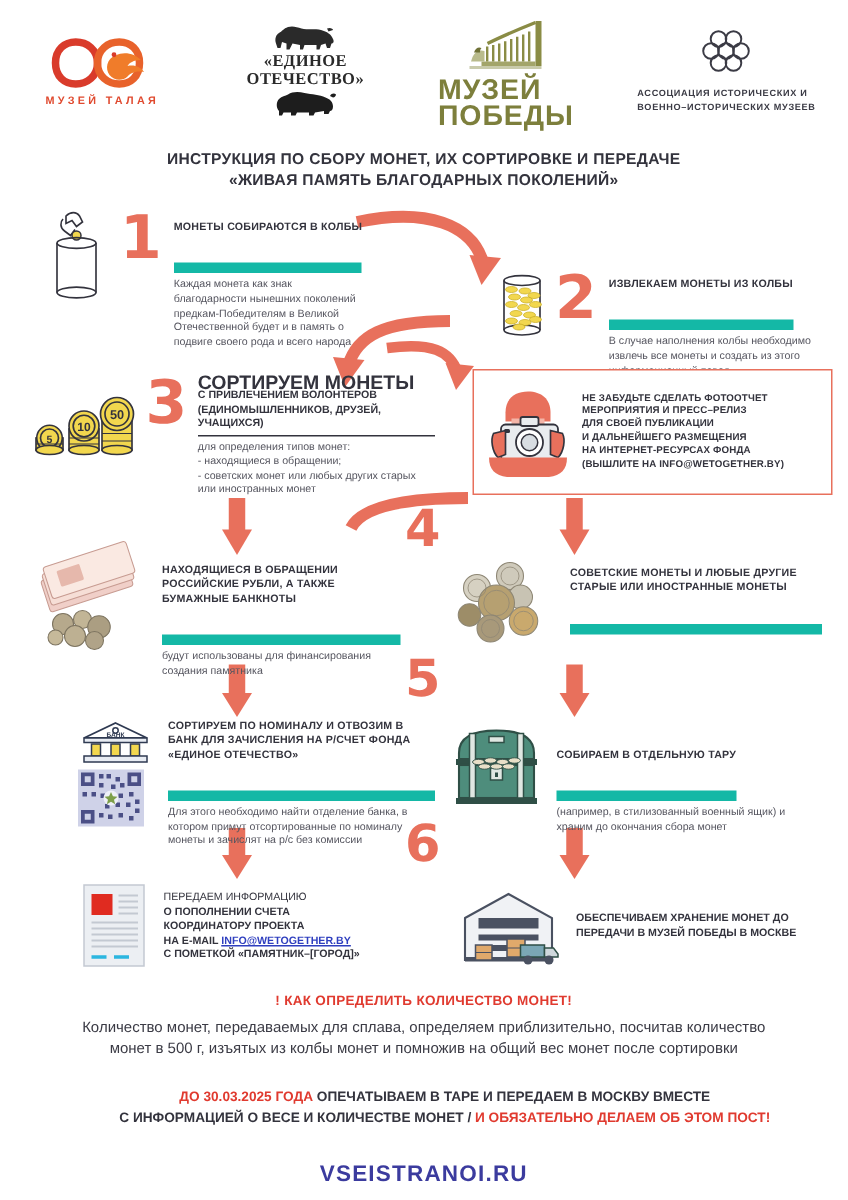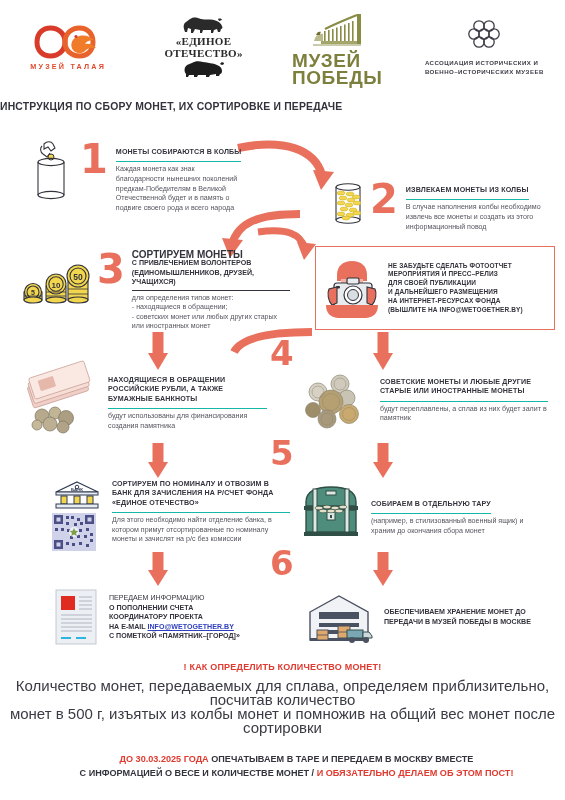--- a/index.html
+++ b/index.html
@@ -39,36 +39,36 @@
 
   .assoc-wrap { display:flex; align-items:center; gap:6px; }
   .assoc-text {
     font-size:6.1px; line-height:9px; color:#3b3b45; letter-spacing:.45px;
     font-weight:600;
   }
 
   
   .title {
     position:absolute; top:100px; left:0; width:565px;
-    text-align:left;
+    text-align:center;
     font-size:10.4px; font-weight:700; line-height:14px;
     color:#33333d; letter-spacing:.2px;
   }
 
   
   .step { position:absolute; display:flex; align-items:flex-start; }
   .step-num {
     font-size:40px; font-weight:800; color:#E8705C; line-height:34px;
     font-family:"DejaVu Sans", sans-serif;
   }
   .step-txt { }
   .step-head {
     font-size:7.1px; font-weight:700; color:#33333d;
     line-height:9.4px; letter-spacing:.15px;
-    border-bottom:1px solid #14b8a6; padding-bottom:4px; display:inline-block;
+    border-bottom:7px solid #14b8a6; padding-bottom:19px; display:inline-block;
   }
   .step-body {
     font-size:7.1px; color:#55555f; line-height:9.6px; margin-top:3px;
   }
 
   .big-num {
     position:absolute; font-size:34px; font-weight:800; color:#E8705C;
     font-family:"DejaVu Sans", sans-serif; line-height:30px;
   }
 
@@ -79,21 +79,21 @@
   }
   .photo-txt {
     font-size:6.5px; font-weight:700; color:#33333d; line-height:8.8px;
     letter-spacing:.1px;
   }
 
   
   .bottom { position:absolute; left:0; width:565px; text-align:center; }
   .b-red { color:#E03A2F; font-weight:700; }
   .b-title { font-size:9px; font-weight:700; color:#E03A2F; letter-spacing:.2px; }
-  .b-para { font-size:15px; color:#3b3b45; line-height:14px; }
+  .b-para { font-size:10px; color:#3b3b45; line-height:14px; }
   .b-final { font-size:9.1px; font-weight:700; color:#33333d; line-height:13.5px;padding-left:28px; }
   .site {
     font-size:15px; font-weight:800; color:#3b3b9e; letter-spacing:.8px;
   }
 
   .mail-link { color:#2f3fbf; text-decoration:underline; font-weight:700; }
 
   svg { display:block; overflow:visible; }
   .arrow-layer { position:absolute; top:0; left:0; width:565px; height:800px; pointer-events:none; }
 </style>
@@ -167,20 +167,21 @@
       </svg>
       <div>
         <div class="assoc-text">АССОЦИАЦИЯ ИСТОРИЧЕСКИХ И</div>
         <div class="assoc-text">ВОЕННО–ИСТОРИЧЕСКИХ МУЗЕЕВ</div>
       </div>
     </div>
   </div>
 
   <div class="title">
     <div>ИНСТРУКЦИЯ ПО СБОРУ МОНЕТ, ИХ СОРТИРОВКЕ И ПЕРЕДАЧЕ</div>
+    <div>«ЖИВАЯ ПАМЯТЬ БЛАГОДАРНЫХ ПОКОЛЕНИЙ»</div>
   </div>
 
   <svg class="arrow-layer">
     <defs>
       <marker id="ah" markerWidth="7" markerHeight="7" refX="3" refY="3.5" orient="auto">
         <path d="M0,0 L7,3.5 L0,7 z" fill="#E8705C"></path>
       </marker>
     </defs>
 
     <path d="M238,148 C285,138 315,150 322,175" stroke="#E8705C" stroke-width="8" fill="none"></path>
@@ -274,21 +275,21 @@
         <ellipse cx="58" cy="38" rx="10" ry="3" fill="#F2D74E"></ellipse>
         <ellipse cx="36" cy="38" rx="10" ry="3" fill="#F2D74E"></ellipse>
         <ellipse cx="13" cy="38" rx="9" ry="3" fill="#F2D74E"></ellipse>
       </g>
       <text x="58" y="17.5" font-size="8.5" font-weight="700" fill="#33333d" text-anchor="middle" font-family="Liberation Sans, sans-serif">50</text>
       <text x="36" y="25.5" font-size="8" font-weight="700" fill="#33333d" text-anchor="middle" font-family="Liberation Sans, sans-serif">10</text>
       <text x="13" y="33" font-size="7" font-weight="700" fill="#33333d" text-anchor="middle" font-family="Liberation Sans, sans-serif">5</text>
     </svg>
     <div class="step-num" style="margin:2px 7px 0 3px;">3</div>
     <div class="step-txt" style="width:180px;">
-      <div style="font-size:10px; font-weight:700; color:#33333d; line-height:9.4px;">СОРТИРУЕМ МОНЕТЫ</div>
+      <div style="font-size:13px; font-weight:700; color:#33333d; line-height:9.4px;">СОРТИРУЕМ МОНЕТЫ</div>
       <div style="font-size:7.1px; font-weight:700; color:#33333d; line-height:9.4px;">С ПРИВЛЕЧЕНИЕМ ВОЛОНТЕРОВ</div>
       <div style="font-size:7.1px; font-weight:700; color:#33333d; line-height:9.4px; border-bottom:1px solid #33333d; padding-bottom:2px; display:inline-block;">(ЕДИНОМЫШЛЕННИКОВ, ДРУЗЕЙ, УЧАЩИХСЯ)</div>
       <div class="step-body" style="white-space:pre-line;">для определения типов монет:
 - находящиеся в обращении;
 - советских монет или любых других старых или иностранных монет</div>
     </div>
   </div>
 
   <div class="photo-box" style="top:246px; left:315px; width:240px; height:84px;">
     <svg width="58" height="62" viewBox="0 0 58 62" style="flex:none;">
@@ -354,21 +355,20 @@
       <g fill="none" stroke="#8d8674" stroke-width=".5">
         <circle cx="40" cy="10" r="6"></circle>
           <circle cx="18" cy="18" r="6"></circle>
         <circle cx="31" cy="28" r="8.5"></circle>
           <circle cx="49" cy="40" r="6.5"></circle>
         <circle cx="27" cy="45" r="6"></circle>
       </g>
     </svg>
     <div class="step-txt" style="width:168px; margin-left:8px; margin-top:6px;">
       <div class="step-head">СОВЕТСКИЕ МОНЕТЫ И ЛЮБЫЕ ДРУГИЕ СТАРЫЕ ИЛИ ИНОСТРАННЫЕ МОНЕТЫ</div>
-      <div class="step-body">будут переплавлены, а сплав из них будет залит в памятник</div>
     </div>
   </div>
 
   <div class="step" style="top:480px; left:52px; width:240px;">
     <div style="flex:none; width:52px;">
       <svg width="50" height="30" viewBox="0 0 50 30">
         <path d="M25 2 L46 12 L4 12 Z" fill="#fff" stroke="#2f3a52" stroke-width="1.2"></path>
         <circle cx="25" cy="7" r="1.8" fill="none" stroke="#2f3a52" stroke-width="1"></circle>
         <text x="25" y="11" font-size="4.4" font-weight="700" fill="#2f3a52" text-anchor="middle" font-family="Liberation Sans, sans-serif">БАНК</text>
         <rect x="4" y="12" width="42" height="3" fill="#e8ecf3" stroke="#2f3a52" stroke-width="1"></rect>

